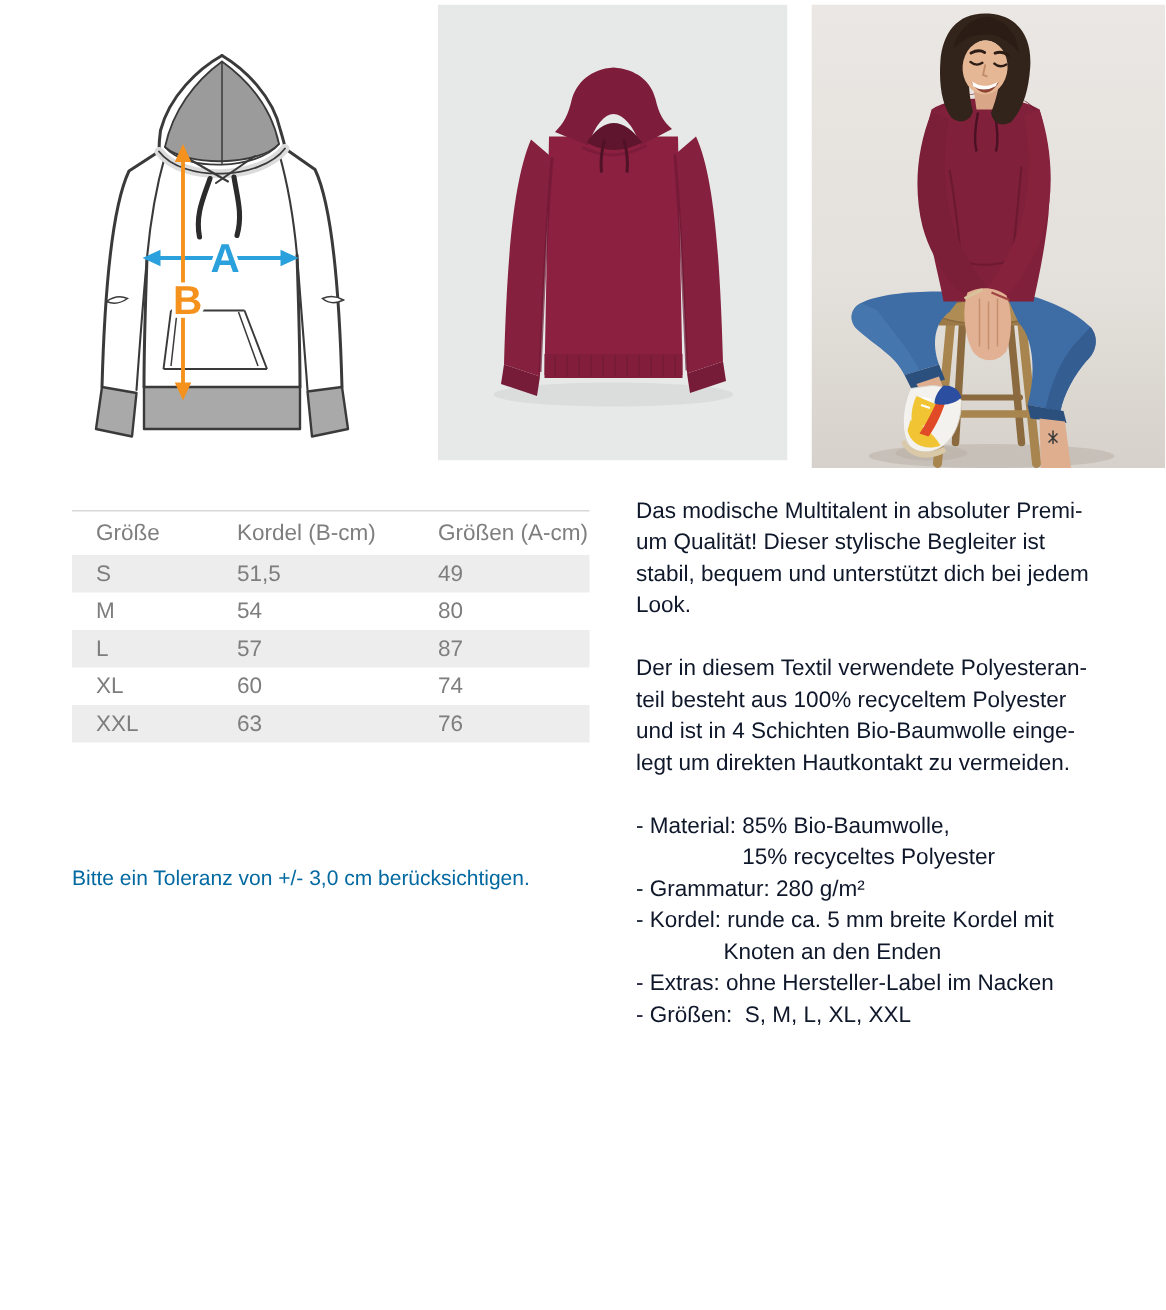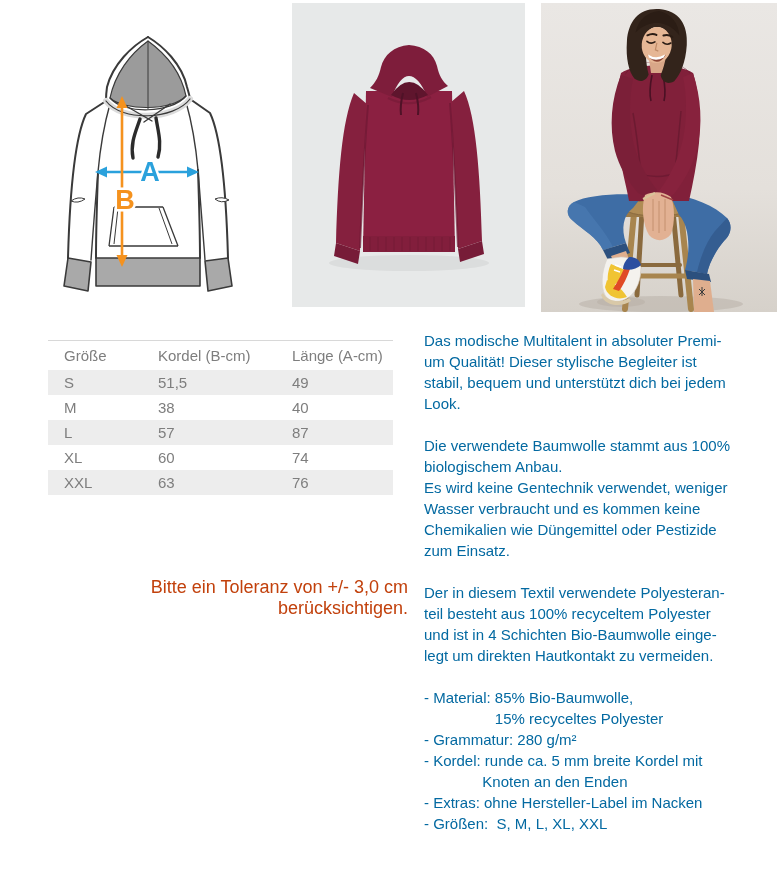--- a/index.html
+++ b/index.html
@@ -13,24 +13,24 @@
 
   .left-col{position:absolute;left:48px;top:340px;width:345px;}
   table.size-table{border-collapse:collapse;table-layout:fixed;width:345px;
         font-size:15px;color:#7e7e7e;border-top:1px solid #d8d8d8;}
   table.size-table th,table.size-table td{font-weight:normal;text-align:left;
         padding:0 0 0 16px;height:25px;white-space:nowrap;overflow:hidden;}
   table.size-table thead th{height:29px;}
   table.size-table tbody tr:nth-child(odd){background:#ededed;}
 
   .tolerance{position:absolute;left:48px;top:577px;width:360px;
-        font-size:18px;color:#c2410c;text-align:right;}
+        font-size:14px;color:#0369a1;}
 
   .right-col{position:absolute;left:424px;top:330px;width:350px;
-        font-size:15px;line-height:21px;color:#0369a1;}
+        font-size:15px;line-height:21px;color:#0f172a;}
   .right-col p{margin:0 0 21px 0;white-space:pre-wrap;}
 </style>
 </head>
 <body>
 
 <div class="page">
 
   <div class="fig" id="fig-diagram">
     <svg viewBox="0 0 220 300">
       <g fill="none" stroke="#3a3a3a" stroke-width="2" stroke-linecap="round" stroke-linejoin="round">
@@ -205,33 +205,33 @@
     <table class="size-table">
       <colgroup>
           <col style="width:94px">
           <col style="width:134px">
           <col style="width:117px">
         </colgroup>
       <thead>
         <tr>
           <th>Größe</th>
           <th>Kordel (B-cm)</th>
-          <th>Länge (A-cm)</th>
+          <th>Größen (A-cm)</th>
         </tr>
       </thead>
       <tbody>
         <tr>
           <td>S</td>
           <td>51,5</td>
           <td>49</td>
         </tr>
         <tr>
           <td>M</td>
-          <td>38</td>
-          <td>40</td>
+          <td>54</td>
+          <td>80</td>
         </tr>
         <tr>
           <td>L</td>
           <td>57</td>
           <td>87</td>
         </tr>
         <tr>
           <td>XL</td>
           <td>60</td>
           <td>74</td>
@@ -245,26 +245,20 @@
     </table>
   </div>
 
   <div class="tolerance">Bitte ein Toleranz von +/- 3,0 cm berücksichtigen.</div>
 
   <div class="right-col">
     <p>Das modische Multitalent in absoluter Premi-
 um Qualität! Dieser stylische Begleiter ist
 stabil, bequem und unterstützt dich bei jedem
 Look.</p>
-    <p>Die verwendete Baumwolle stammt aus 100%
-biologischem Anbau.
-Es wird keine Gentechnik verwendet, weniger
-Wasser verbraucht und es kommen keine
-Chemikalien wie Düngemittel oder Pestizide
-zum Einsatz.</p>
     <p>Der in diesem Textil verwendete Polyesteran-
 teil besteht aus 100% recyceltem Polyester
 und ist in 4 Schichten Bio-Baumwolle einge-
 legt um direkten Hautkontakt zu vermeiden.</p>
     <p>- Material: 85% Bio-Baumwolle,
                  15% recyceltes Polyester
 - Grammatur: 280 g/m²
 - Kordel: runde ca. 5 mm breite Kordel mit
               Knoten an den Enden
 - Extras: ohne Hersteller-Label im Nacken

